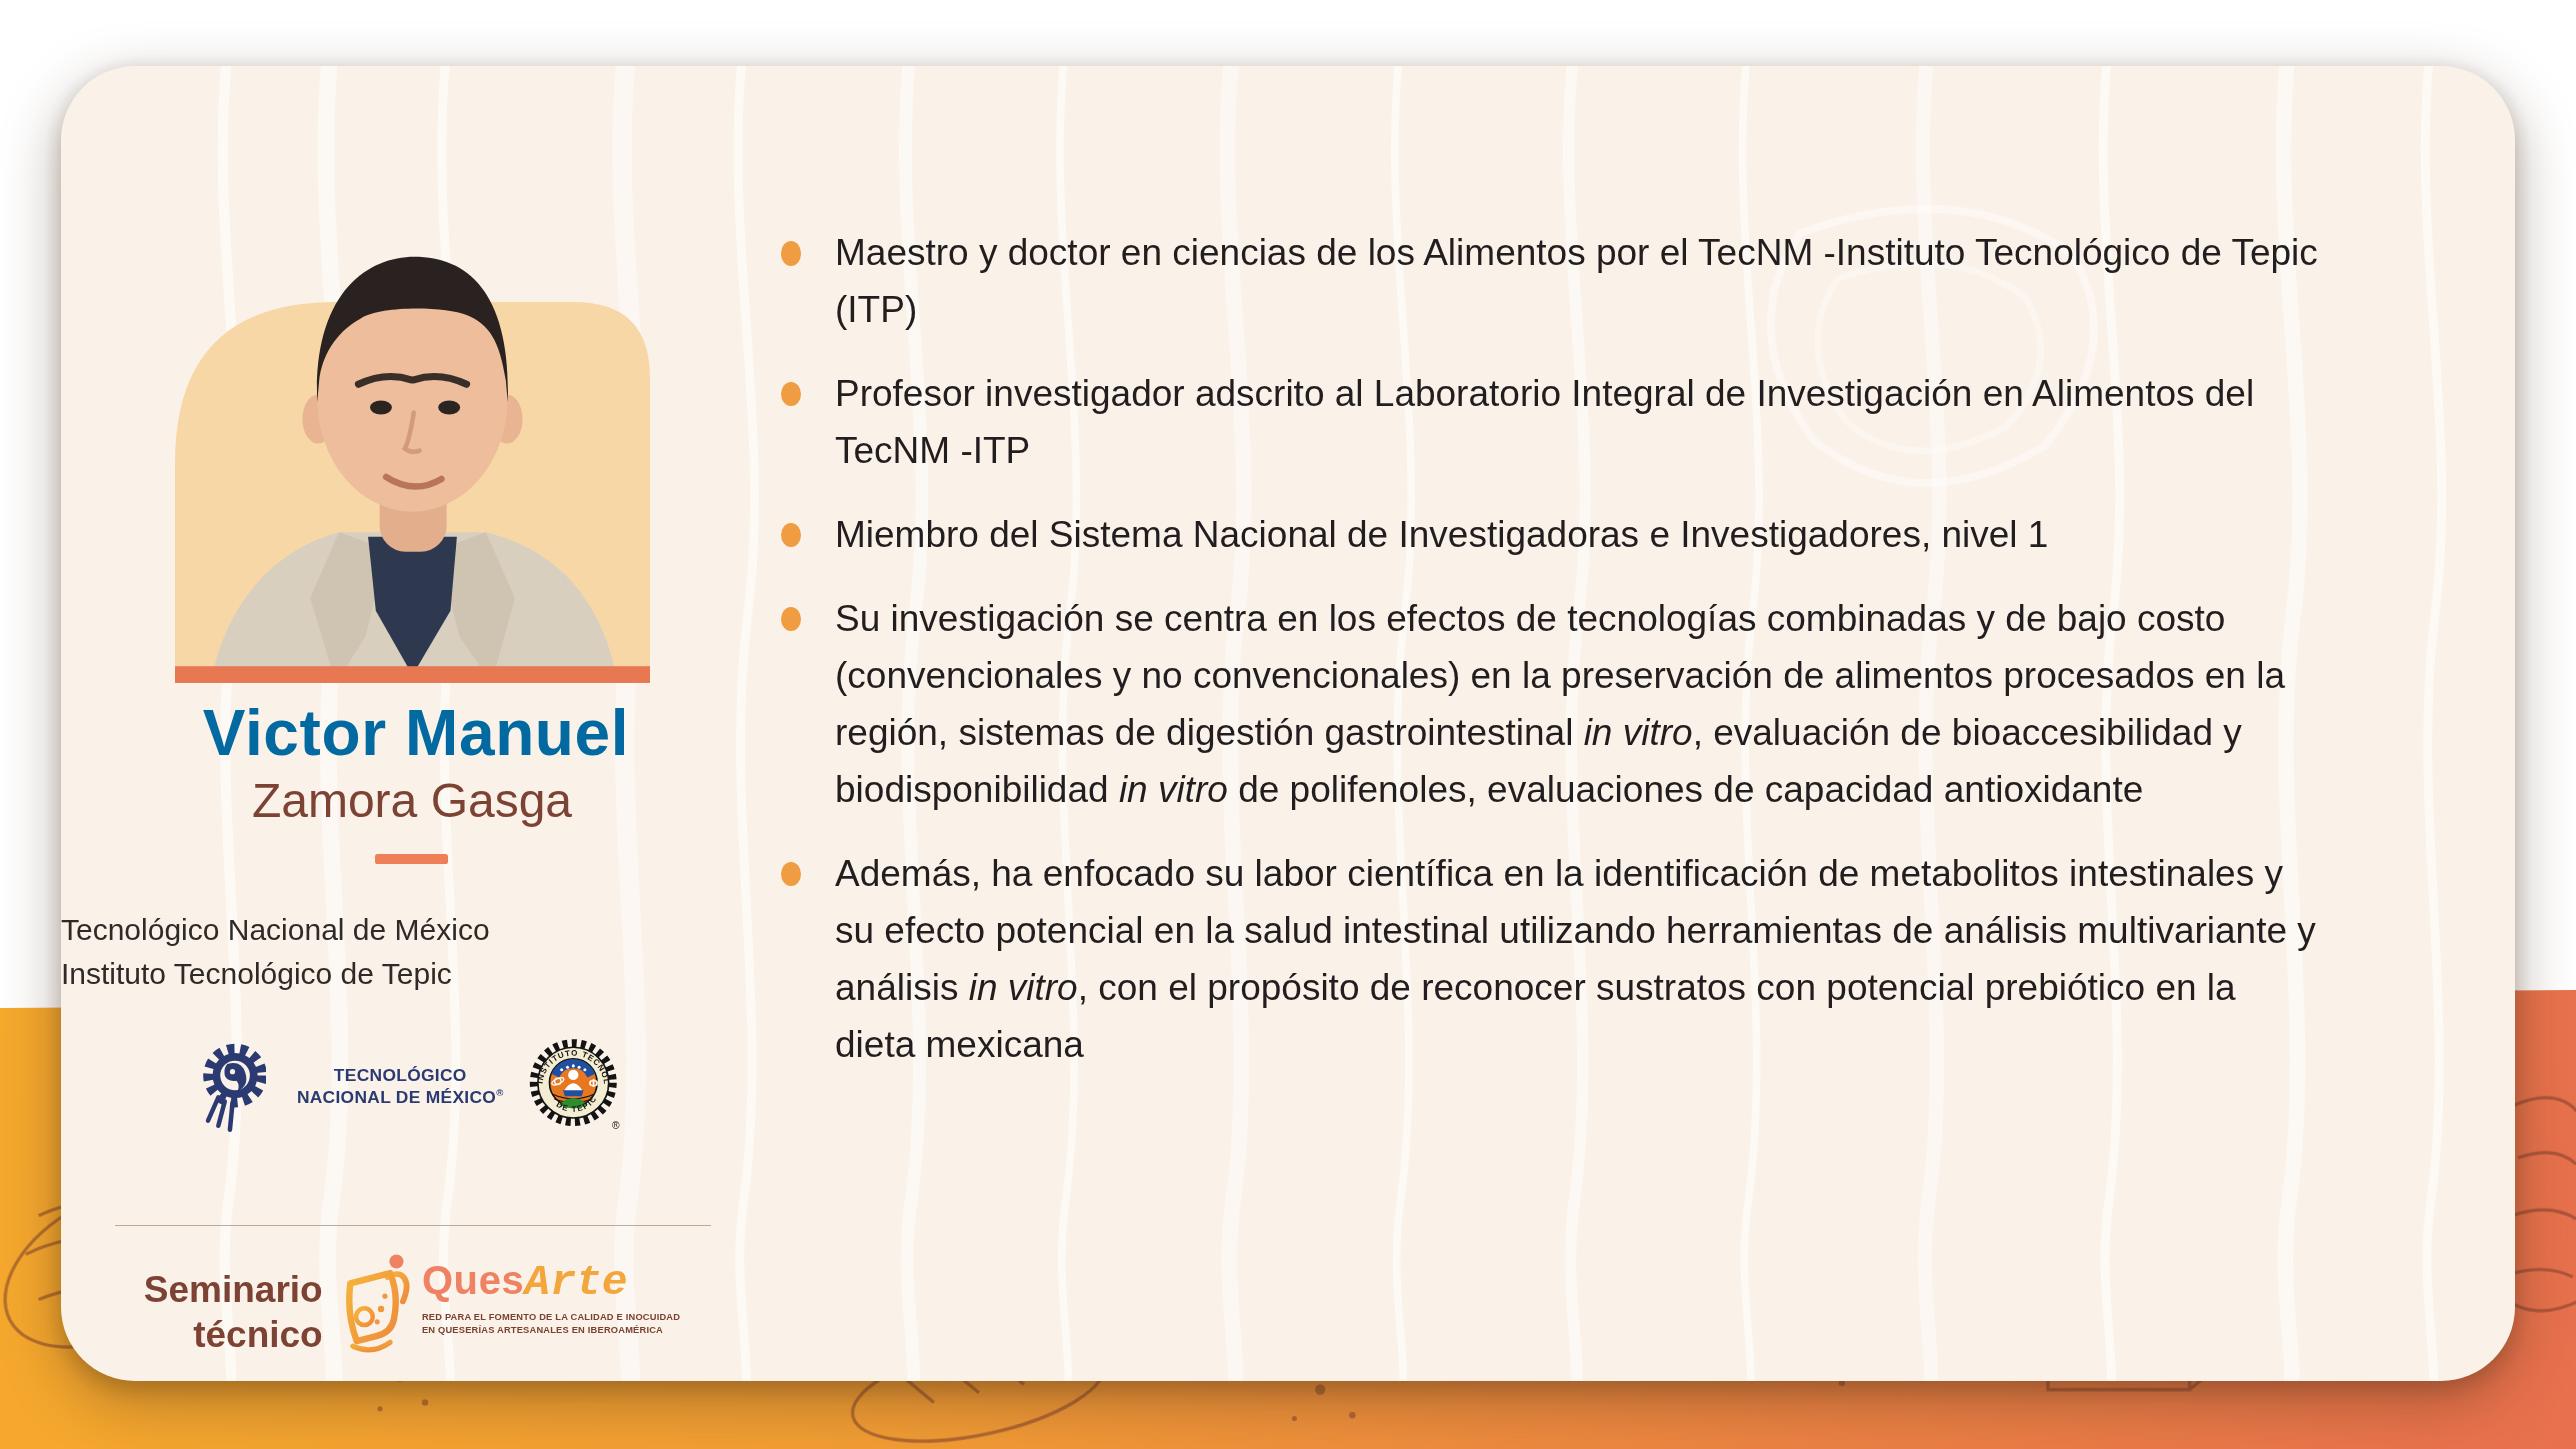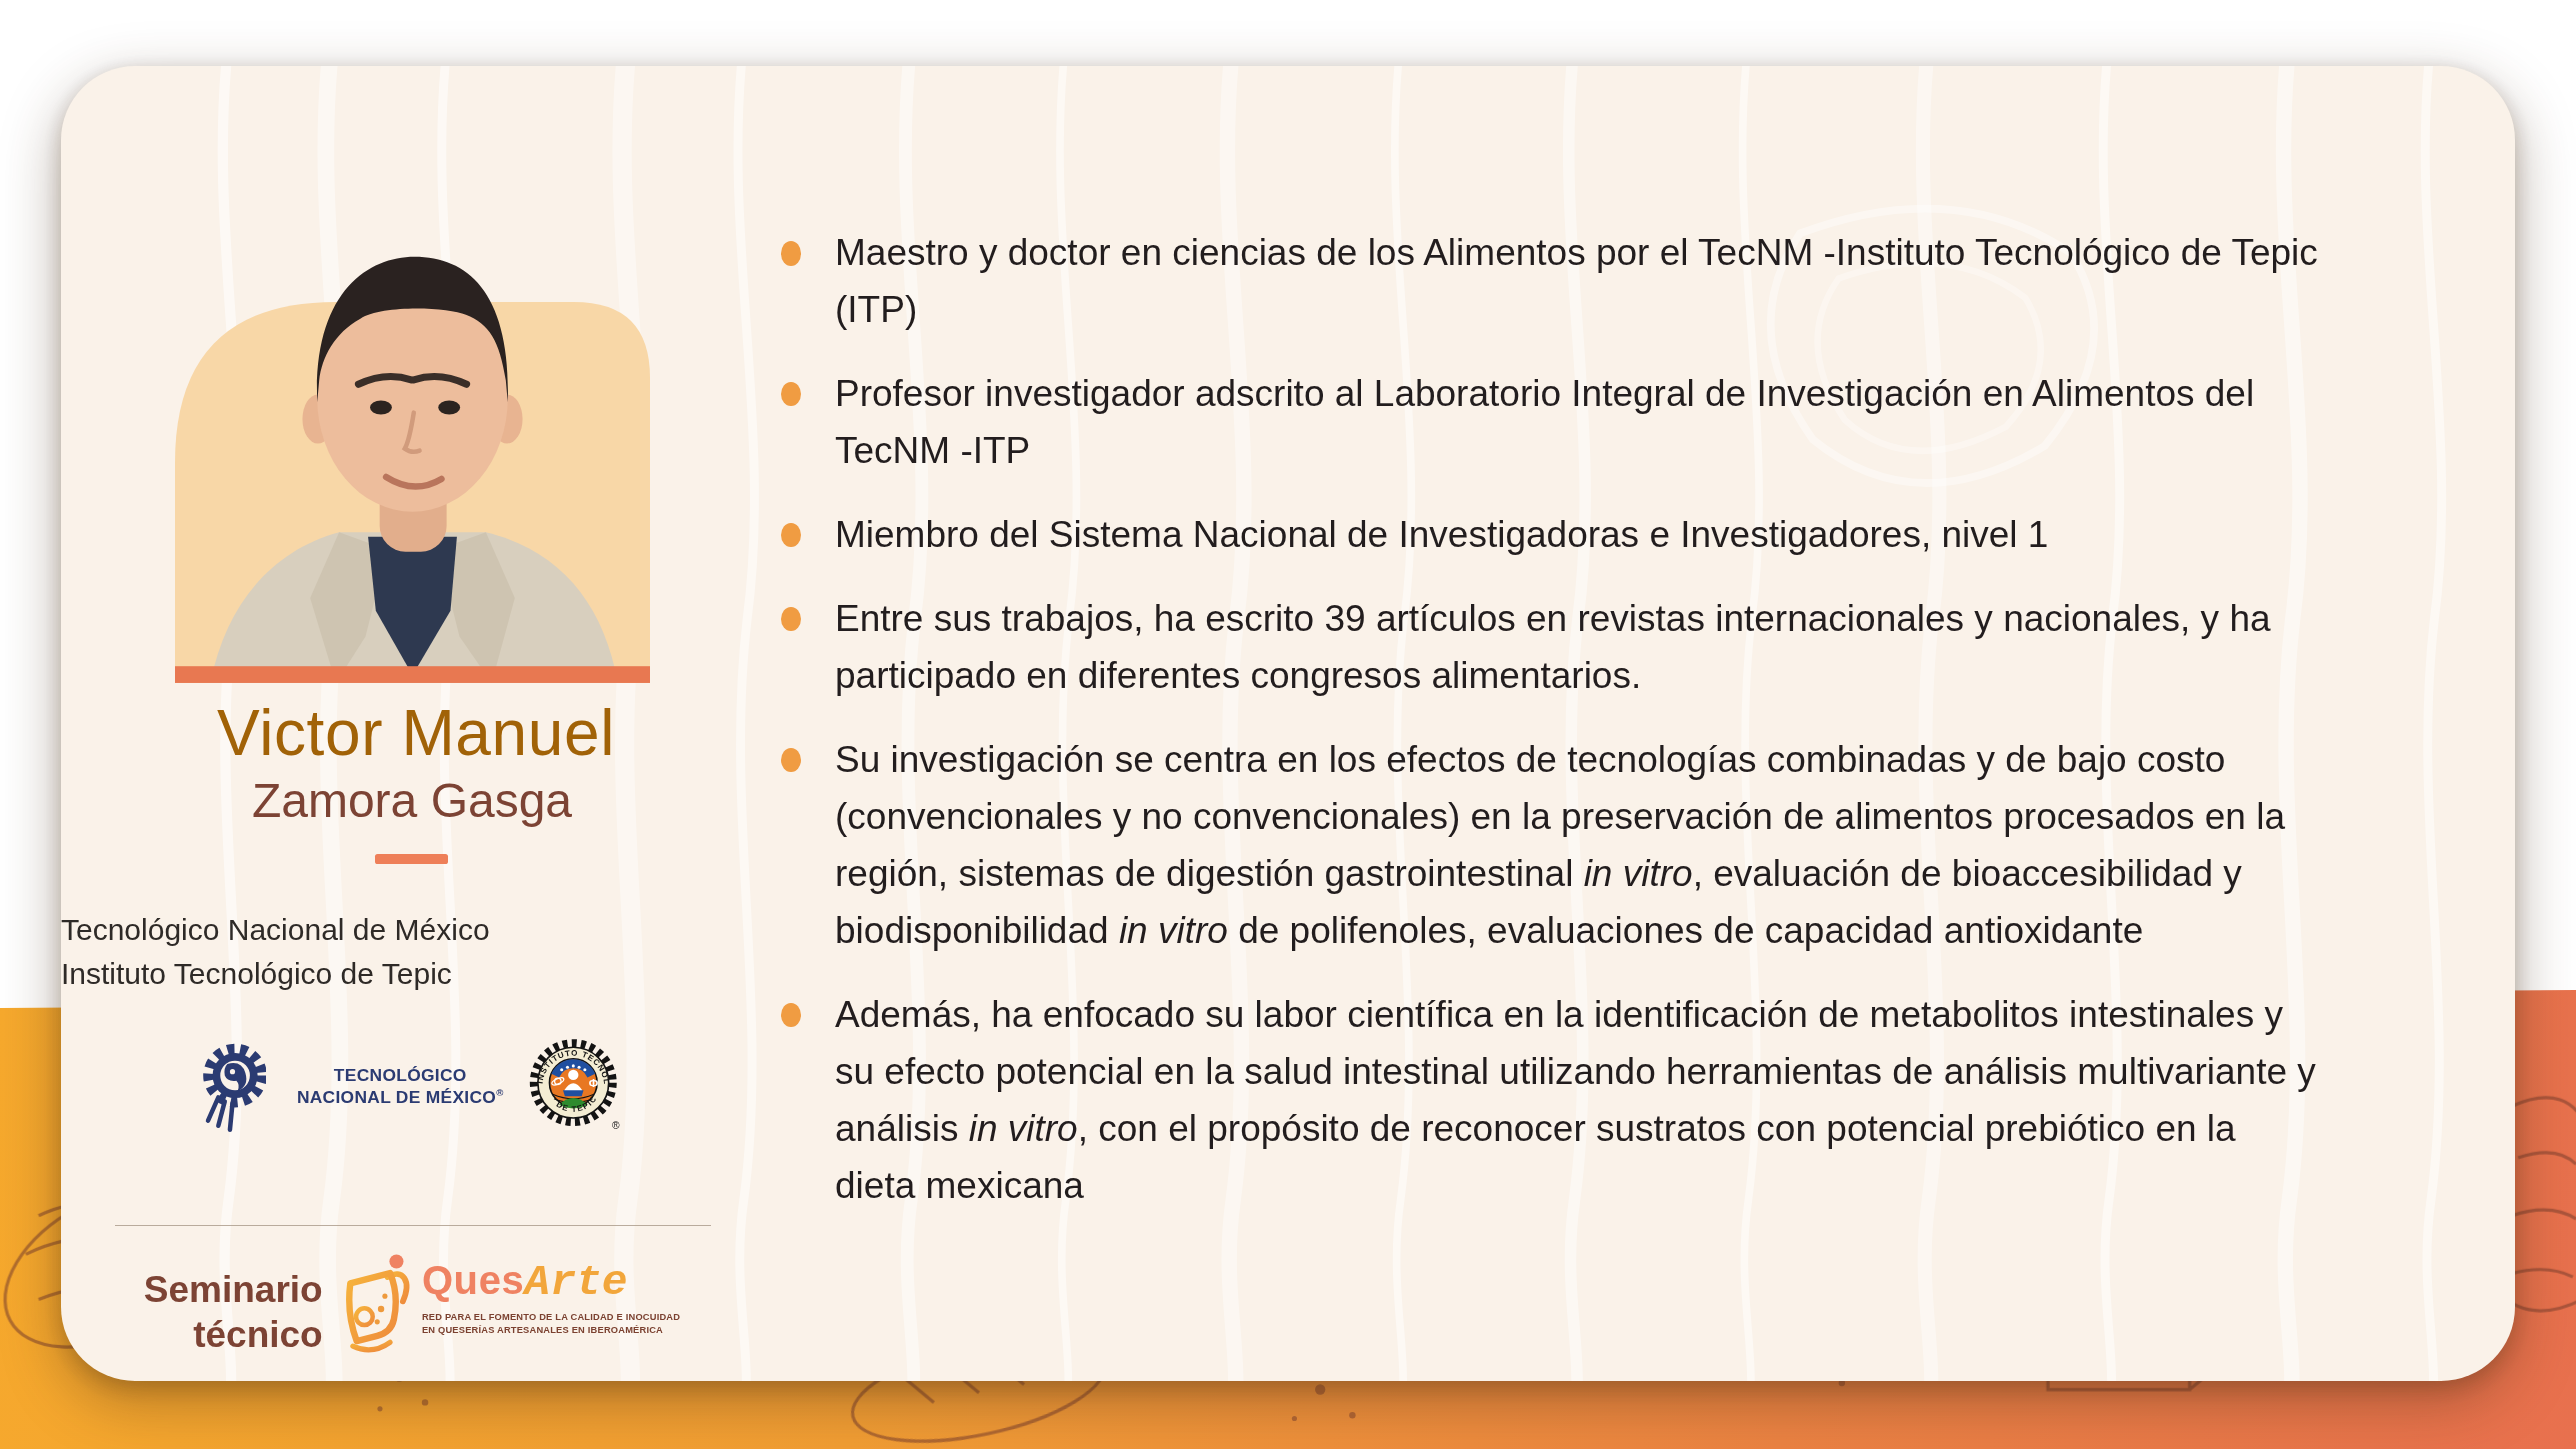--- a/index.html
+++ b/index.html
@@ -17,21 +17,21 @@
     background:#FAF2E9;border-radius:74px;
     box-shadow:0 19.3px 58px rgba(70,45,20,.38),0 6.4px 19.3px rgba(70,45,20,.22);}
   .card-pattern{position:absolute;inset:0;border-radius:74px;overflow:hidden;pointer-events:none;}
 
   
   .left-col{position:absolute;left:0;top:0;width:702px;height:1315px;}
 
   .photo-block{position:absolute;left:114px;top:120px;width:475px;height:497px;}
 
   .name-block{position:absolute;left:0;top:634px;width:702px;text-align:center;}
-  .first-name{font-size:64px;font-weight:400;letter-spacing:0.6px;color:#a16207;line-height:1.05;margin-left:8px;}
+  .first-name{font-size:64px;font-weight:700;letter-spacing:0.6px;color:#0369a1;line-height:1.05;margin-left:8px;}
   .last-name{font-size:48px;font-weight:400;color:#7C4334;margin-top:9px;line-height:1.05;}
 
   .name-dash{position:absolute;left:314px;top:788px;width:73px;height:9.7px;
     background:#EE7F58;border-radius:2.6px;}
 
   .affiliation{position:absolute;left:0;top:842px;width:702px;
     font-size:30px;color:#2E2A27;line-height:1.45;}
 
   .logo-row{position:absolute;left:0;top:969px;width:702px;display:flex;
     justify-content:center;align-items:center;gap:24.5px;}
@@ -272,20 +272,19 @@
             </div>
           </div>
         </div>
       </div>
     </div>
 
     <ul class="bullet-list">
         <li><span>Maestro y doctor en ciencias de los Alimentos por el TecNM -Instituto Tecnológico de Tepic (ITP)</span></li>
         <li><span>Profesor investigador adscrito al Laboratorio Integral de Investigación en Alimentos del TecNM -ITP</span></li>
         <li><span>Miembro del Sistema Nacional de Investigadoras e Investigadores, nivel 1</span></li>
-        <li><span>Entre sus trabajos, ha escrito 39 artículos en revistas internacionales y nacionales, y ha participado en diferentes congresos alimentarios.</span></li>
         <li><span>Su investigación se centra en los efectos de tecnologías combinadas y de bajo costo (convencionales y no convencionales) en la preservación de alimentos procesados en la región, sistemas de digestión gastrointestinal </span><span class="it">in vitro</span><span>, evaluación de bioaccesibilidad y biodisponibilidad </span><span class="it">in vitro</span><span> de polifenoles, evaluaciones de capacidad antioxidante</span></li>
         <li><span>Además, ha enfocado su labor científica en la identificación de metabolitos intestinales y su efecto potencial en la salud intestinal utilizando herramientas de análisis multivariante y análisis </span><span class="it">in vitro</span><span>, con el propósito de reconocer sustratos con potencial prebiótico en la dieta mexicana</span></li>
       </ul>
 
   </div>
 </div>
 
 
 </body></html>

